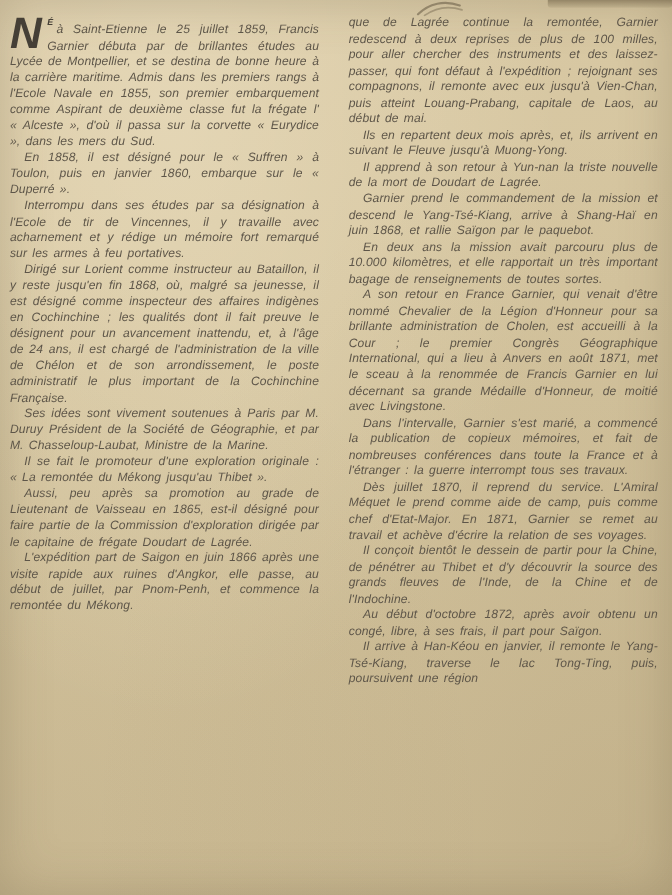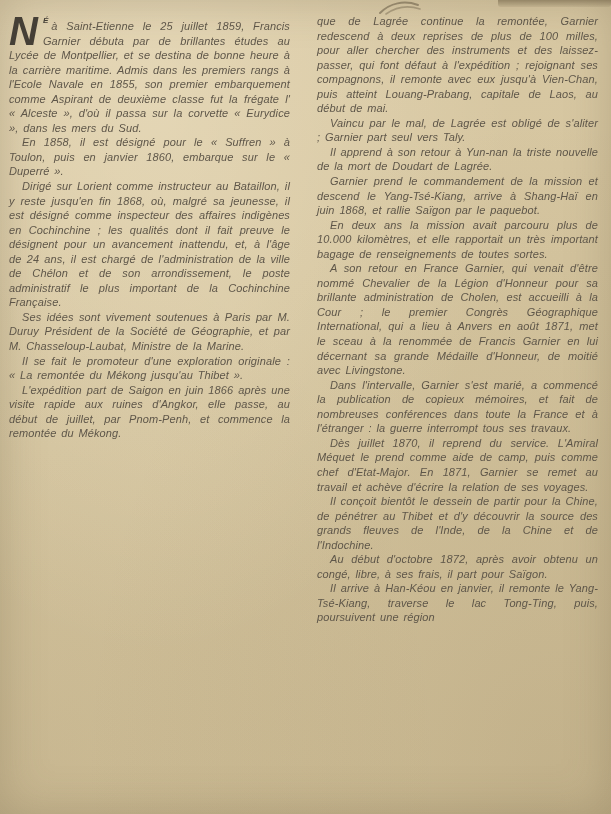--- a/index.html
+++ b/index.html
@@ -94,29 +94,31 @@
   <svg class="squiggle" viewBox="0 0 70 15" xmlns="http://www.w3.org/2000/svg">
     <path d="M10 13 C 20 3, 34 0, 48 5" fill="none" stroke="rgba(100,88,66,0.55)" stroke-width="2" stroke-linecap="round"></path>
     <path d="M16 14 C 26 7, 38 5, 50 9" fill="none" stroke="rgba(100,88,66,0.40)" stroke-width="1.6" stroke-linecap="round"></path>
   </svg>
 
   <div class="columns">
 
     <div class="col">
       <p class="lead"><span class="dropcap">N</span><span class="dropcap-sup">É</span><span>à Saint-Etienne le 25 juillet 1859, Francis Garnier débuta par de brillantes études au Lycée de Montpellier, et se destina de bonne heure à la carrière maritime. Admis dans les premiers rangs à l'Ecole Navale en 1855, son premier embarquement comme Aspirant de deuxième classe fut la frégate l' « Alceste », d'où il passa sur la corvette « Eurydice », dans les mers du Sud.</span></p>
       <p>En 1858, il est désigné pour le « Suffren » à Toulon, puis en janvier 1860, embarque sur le « Duperré ».</p>
+      <p>Interrompu dans ses études par sa désignation à l'Ecole de tir de Vincennes, il y travaille avec acharnement et y rédige un mémoire fort remarqué sur les armes à feu portatives.</p>
       <p>Dirigé sur Lorient comme instructeur au Bataillon, il y reste jusqu'en fin 1868, où, malgré sa jeunesse, il est désigné comme inspecteur des affaires indigènes en Cochinchine ; les qualités dont il fait preuve le désignent pour un avancement inattendu, et, à l'âge de 24 ans, il est chargé de l'administration de la ville de Chélon et de son arrondissement, le poste administratif le plus important de la Cochinchine Française.</p>
       <p>Ses idées sont vivement soutenues à Paris par M. Duruy Président de la Société de Géographie, et par M. Chasseloup-Laubat, Ministre de la Marine.</p>
       <p>Il se fait le promoteur d'une exploration originale : « La remontée du Mékong jusqu'au Thibet ».</p>
+      <p>Aussi, peu après sa promotion au grade de Lieutenant de Vaisseau en 1865, est-il désigné pour faire partie de la Commission d'exploration dirigée par le capitaine de frégate Doudart de Lagrée.</p>
       <p>L'expédition part de Saigon en juin 1866 après une visite rapide aux ruines d'Angkor, elle passe, au début de juillet, par Pnom-Penh, et commence la remontée du Mékong.</p>
     </div>
 
     <div class="col">
       <p class="cont">que de Lagrée continue la remontée, Garnier redescend à deux reprises de plus de 100 milles, pour aller chercher des instruments et des laissez-passer, qui font défaut à l'expédition ; rejoignant ses compagnons, il remonte avec eux jusqu'à Vien-Chan, puis atteint Louang-Prabang, capitale de Laos, au début de mai.</p>
-      <p>Vaincu par le mal, de Lagrée est obligé de s'aliter ; Garnier part seul vers Taly.</p>
+      <p>Ils en repartent deux mois après, et, ils arrivent en suivant le Fleuve jusqu'à Muong-Yong.</p>
       <p>Il apprend à son retour à Yun-nan la triste nouvelle de la mort de Doudart de Lagrée.</p>
       <p>Garnier prend le commandement de la mission et descend le Yang-Tsé-Kiang, arrive à Shang-Haï en juin 1868, et rallie Saïgon par le paquebot.</p>
       <p>En deux ans la mission avait parcouru plus de 10.000 kilomètres, et elle rapportait un très important bagage de renseignements de toutes sortes.</p>
       <p>A son retour en France Garnier, qui venait d'être nommé Chevalier de la Légion d'Honneur pour sa brillante administration de Cholen, est accueilli à la Cour ; le premier Congrès Géographique International, qui a lieu à Anvers en août 1871, met le sceau à la renommée de Francis Garnier en lui décernant sa grande Médaille d'Honneur, de moitié avec Livingstone.</p>
       <p>Dans l'intervalle, Garnier s'est marié, a commencé la publication de copieux mémoires, et fait de nombreuses conférences dans toute la France et à l'étranger : la guerre interrompt tous ses travaux.</p>
       <p>Dès juillet 1870, il reprend du service. L'Amiral Méquet le prend comme aide de camp, puis comme chef d'Etat-Major. En 1871, Garnier se remet au travail et achève d'écrire la relation de ses voyages.</p>
       <p>Il conçoit bientôt le dessein de partir pour la Chine, de pénétrer au Thibet et d'y découvrir la source des grands fleuves de l'Inde, de la Chine et de l'Indochine.</p>
       <p>Au début d'octobre 1872, après avoir obtenu un congé, libre, à ses frais, il part pour Saïgon.</p>
       <p>Il arrive à Han-Kéou en janvier, il remonte le Yang-Tsé-Kiang, traverse le lac Tong-Ting, puis, poursuivent une région</p>
     </div>

